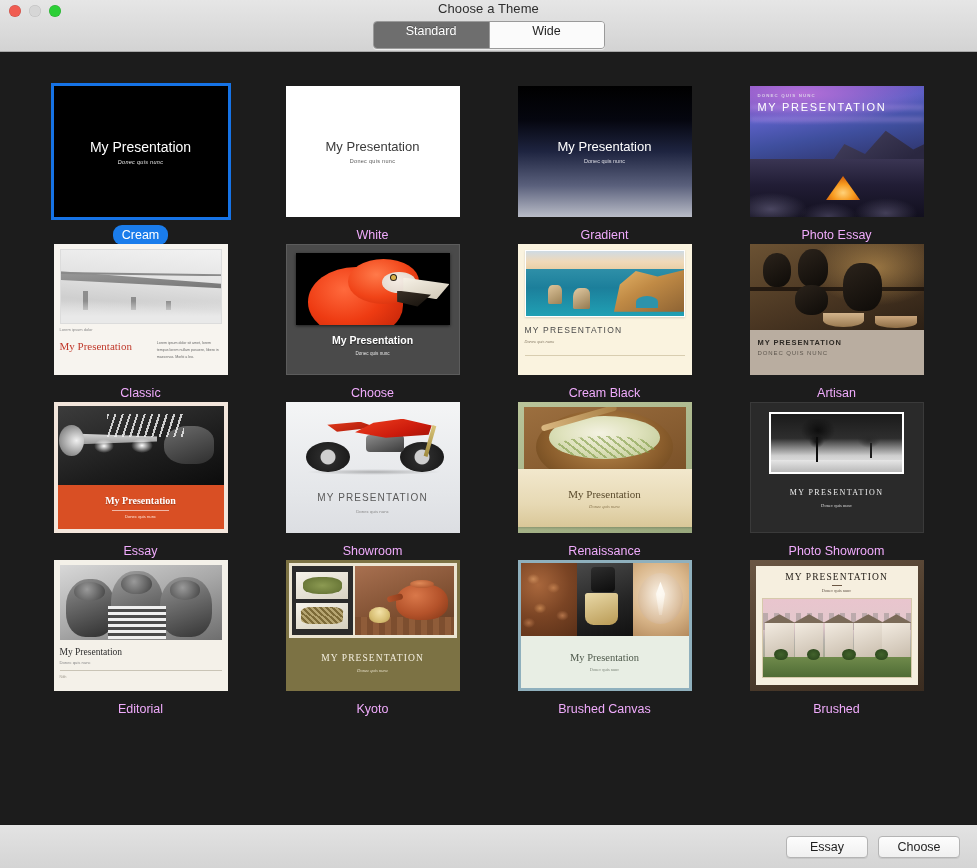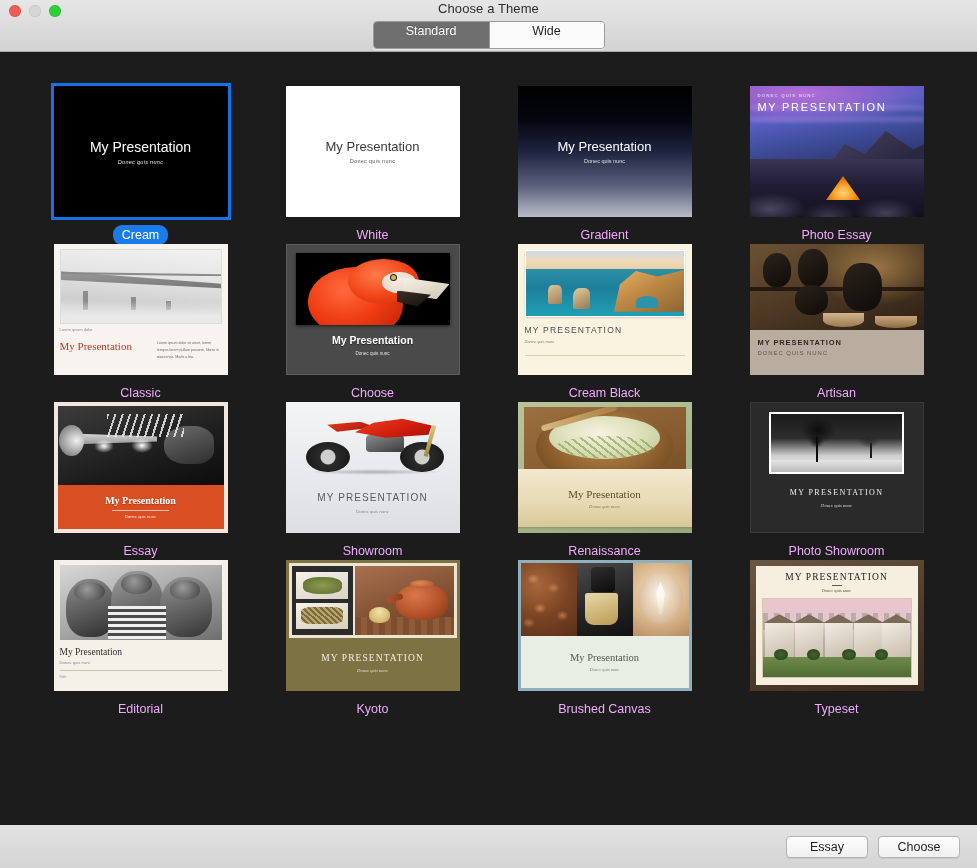--- a/index.html
+++ b/index.html
@@ -786,21 +786,21 @@
               <div class="ty-house ty-h4"></div>
               <div class="ty-house ty-h5"></div>
               <div class="ty-bush ty-b1"></div>
               <div class="ty-bush ty-b2"></div>
               <div class="ty-bush ty-b3"></div>
               <div class="ty-bush ty-b4"></div>
             </div>
           </div>
         </div>
       </div>
-      <div class="label">Typeset</div>
+      <div class="label">Brushed</div>
     </div>
 
   </div>
 </div>
 
 <div class="footer">
   <div class="btn">Essay</div>
   <div class="btn">Choose</div>
 </div>
 

